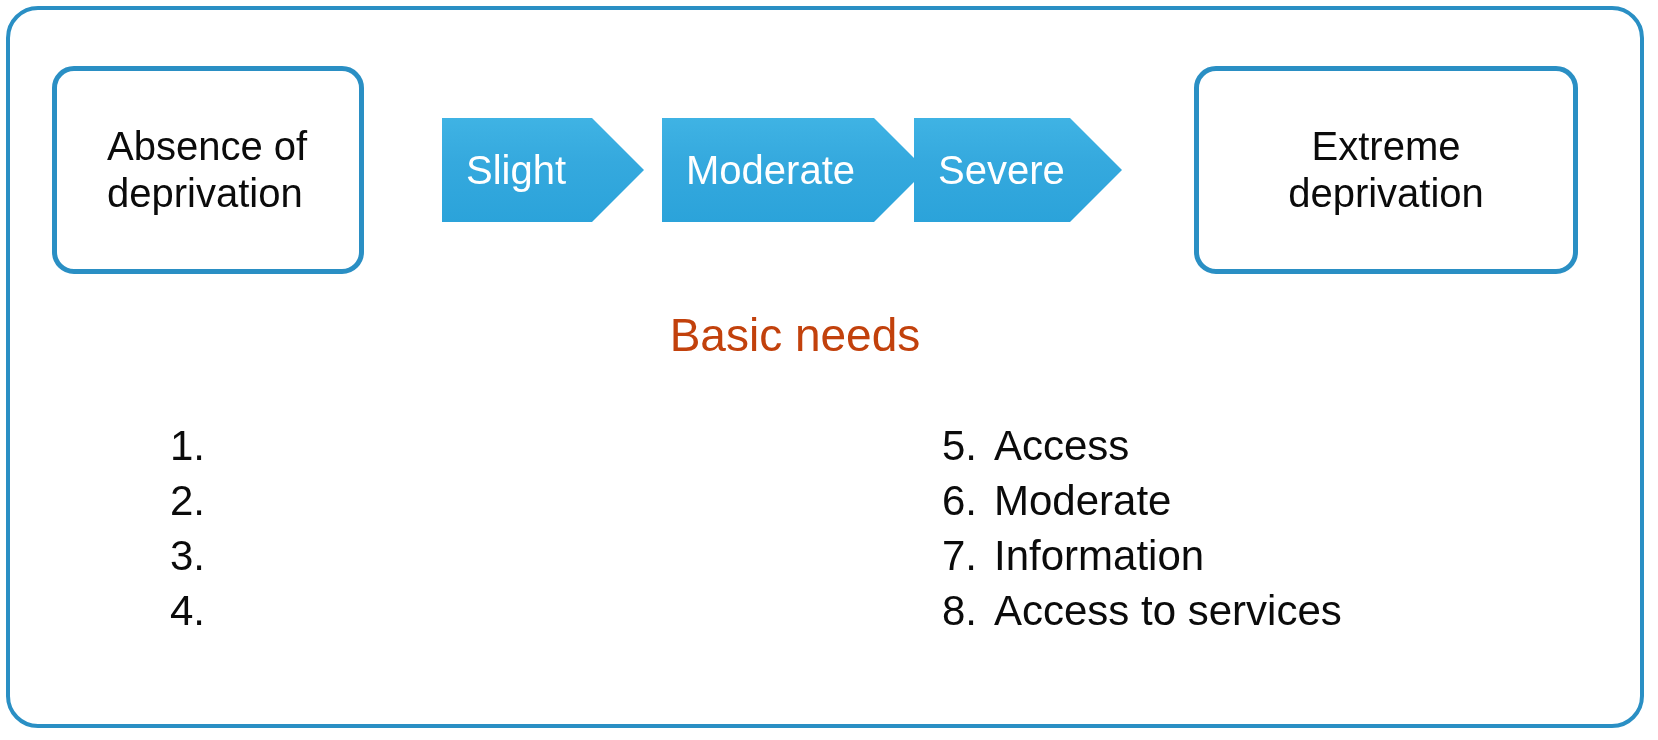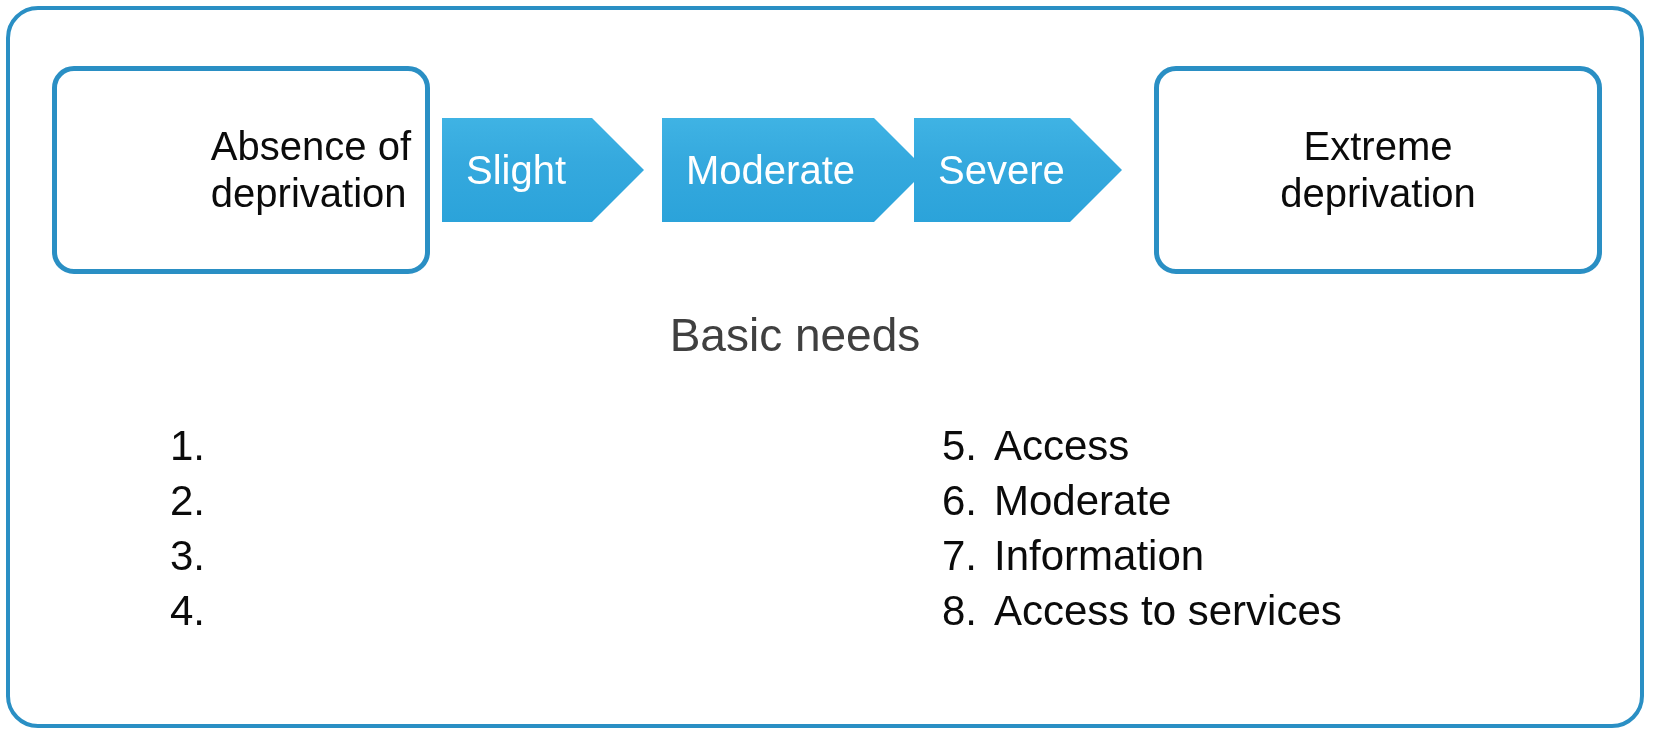--- a/index.html
+++ b/index.html
@@ -45,30 +45,30 @@
     text-align: center;
     line-height: 1.18;
     font-size: 40px;
     color: #0b0b0b;
   }
   .end-box .label { display: block; padding: 0 14px; }
 
   #box-absence {
     left: 42px;
     top: 56px;
-    width: 378px;
+    width: 312px;
     height: 208px;
-    justify-content: flex-end;
+    justify-content: flex-start;
   }
   #box-absence .label { text-align: left; padding-left: 50px; }
 
   #box-extreme {
-    left: 1144px;
+    left: 1184px;
     top: 56px;
-    width: 448px;
+    width: 384px;
     height: 208px;
   }
 
   
   .chevron {
     position: absolute;
     top: 108px;
     height: 104px;
     display: flex;
     align-items: center;
@@ -89,21 +89,21 @@
   #chev-severe   { left: 904px; width: 208px; }
 
   
   #basic-needs-title {
     position: absolute;
     left: 0;
     top: 302px;
     width: 1570px;
     text-align: center;
     font-size: 46px;
-    color: #404040;
+    color: #c2410c;
     line-height: 1;
   }
 
   
   .needs-list {
     position: absolute;
     font-size: 42px;
     color: #0b0b0b;
     line-height: 1.31;
   }

